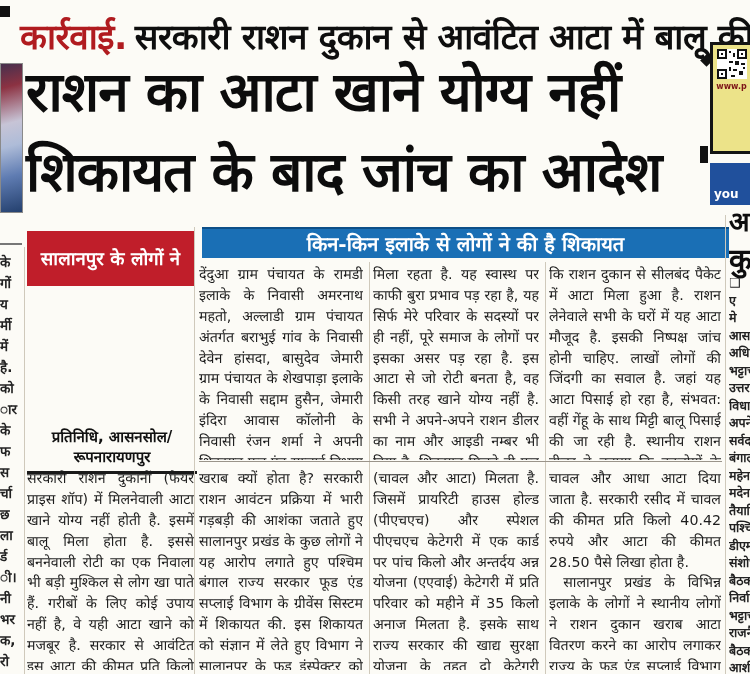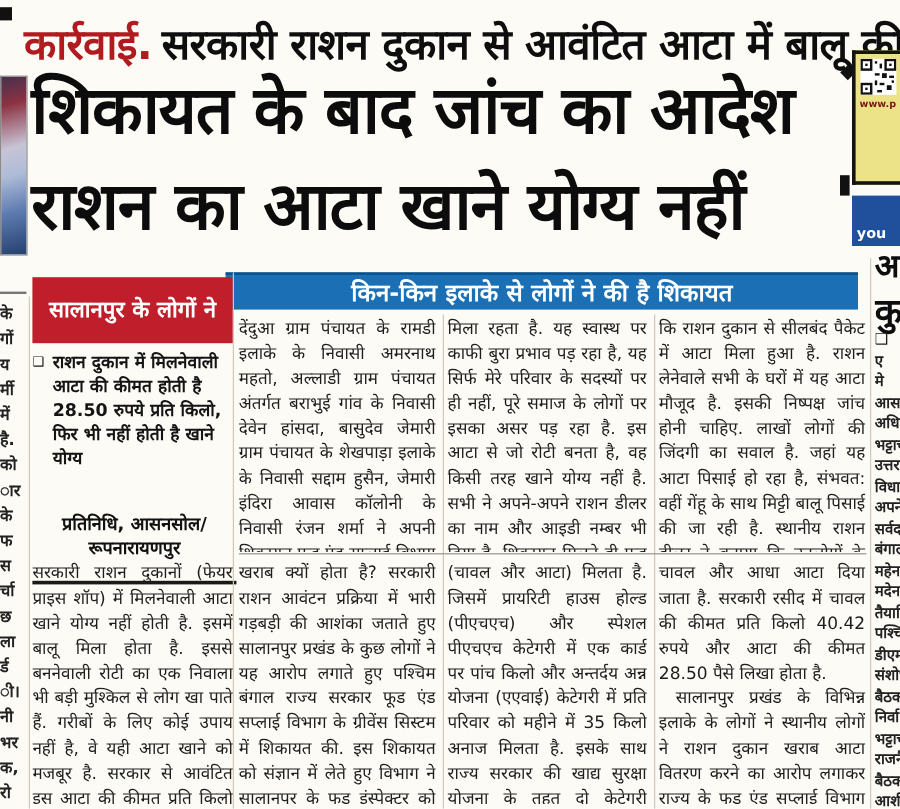--- a/index.html
+++ b/index.html
@@ -46,39 +46,39 @@
   .yt-box{
     left:710px;top:163px;width:59px;height:42px;background:#20509c;
     display:flex;align-items:flex-end;justify-content:flex-start;
     color:#fff;font-size:12px;font-weight:800;padding:0 0 4px 4px;box-sizing:border-box;
   }
   .diamond-mark{left:702px;top:56px;width:9px;height:9px;background:#111;transform:rotate(45deg);}
   .bar-mark{left:700px;top:146px;width:8px;height:17px;background:#111;}
 
   
   .section-bar{
-    left:188px;top:227px;width:527px;height:31px;background:#1a6fb5;border-top:2px solid #0d4f88;
+    left:202px;top:227px;width:527px;height:31px;background:#1a6fb5;border-top:2px solid #0d4f88;
     box-sizing:border-box;display:flex;align-items:center;justify-content:center;
     color:#fff;font-size:20px;font-weight:800;
   }
 
   
   .red-box{
     left:27px;top:231px;width:167px;height:55px;background:#c01e2a;
     display:flex;flex-direction:column;align-items:center;justify-content:center;
     color:#fff;font-size:18.5px;font-weight:800;line-height:25px;text-align:center;
   }
   .bullets{left:27px;top:293px;width:170px;}
   .bullet{display:flex;gap:7px;font-size:14.5px;font-weight:700;line-height:20px;color:#141414;margin-bottom:9px;}
   .bullet .sq{flex:0 0 auto;margin-top:2px;font-size:11px;line-height:14px;}
   .bullet .sq::before{content:"❑";}
   .byline{
     left:27px;top:426px;width:170px;text-align:center;
     font-size:15px;font-weight:800;color:#111;
-    border-bottom:3px solid #1a1a1a;padding-bottom:18px;
+    border-bottom:3px solid #1a1a1a;padding-bottom:5px;
   }
 
   
   .col{
     font-size:14.2px;line-height:1.47;text-align:justify;color:#1d1d1d;overflow:hidden;
   }
   .col-top{top:264px;height:196px;}
   .col-bottom{top:468px;height:202px;white-space:pre-line;}
   .c1{left:199px;width:164px;}
   .c2{left:373px;width:166px;}
@@ -127,22 +127,22 @@
 नी
 भर
 क,
 रो</div>
 
 <div class="abs kicker">
   <span class="k-label">कार्रवाई.</span><span>सरकारी राशन दुकान से आवंटित आटा में बालू की मिलावट</span>
 </div>
 
 <div class="abs headline">
+  <div>राशन का आटा खाने योग्य नहीं</div>
   <div>शिकायत के बाद जांच का आदेश</div>
-  <div>राशन का आटा खाने योग्य नहीं</div>
 </div>
 
 <div class="abs diamond-mark"></div>
 <div class="abs bar-mark"></div>
 <div class="abs qr-box">
   <svg width="30" height="30" viewBox="0 0 15 15">
     <rect x="0" y="0" width="5" height="5" fill="#111"></rect>
       <rect x="1" y="1" width="3" height="3" fill="#fff"></rect>
       <rect x="2" y="2" width="1" height="1" fill="#111"></rect>
     <rect x="10" y="0" width="5" height="5" fill="#111"></rect>
@@ -196,24 +196,20 @@
 
 <div class="abs section-bar">
   <span>किन-किन इलाके से लोगों ने की है शिकायत</span>
 </div>
 
 <div class="abs red-box">
   <div>सालानपुर के लोगों ने</div>
 </div>
 
 <div class="abs bullets">
-  <div class="bullet">
-    <span class="sq"></span>
-    <span>राशन दुकान में मिलनेवाली आटा की कीमत होती है 28.50 रुपये प्रति किलो, फिर भी नहीं होती है खाने योग्य</span>
-  </div>
 </div>
 
 <div class="abs byline">प्रतिनिधि, आसनसोल/रूपनारायणपुर</div>
 
 <div class="abs col col-top c1">देंदुआ ग्राम पंचायत के रामडी इलाके के निवासी अमरनाथ महतो, अल्लाडी ग्राम पंचायत अंतर्गत बराभुई गांव के निवासी देवेन हांसदा, बासुदेव जेमारी ग्राम पंचायत के शेखपाड़ा इलाके के निवासी सद्दाम हुसैन, जेमारी इंदिरा आवास कॉलोनी के निवासी रंजन शर्मा ने अपनी शिकायत फूड एंड सप्लाई विभाग में भेजी है. इनलोगों कहा कि प्रधानमंत्री गरीब कल्याण योजना के तहत राशन दुकानों से जो आटा मिल रहा है, उसमें बालू</div>
 <div class="abs col col-top c2">मिला रहता है. यह स्वास्थ पर काफी बुरा प्रभाव पड़ रहा है, यह सिर्फ मेरे परिवार के सदस्यों पर ही नहीं, पूरे समाज के लोगों पर इसका असर पड़ रहा है. इस आटा से जो रोटी बनता है, वह किसी तरह खाने योग्य नहीं है. सभी ने अपने-अपने राशन डीलर का नाम और आइडी नम्बर भी दिया है. शिकायत मिलते ही फूड एंड सप्लाई विभाग ने मामले को संज्ञान में लिया और जांच का आदेश दिया है. शिकायतकर्ता अमरनाथ ने कहा</div>
 <div class="abs col col-top c3">कि राशन दुकान से सीलबंद पैकेट में आटा मिला हुआ है. राशन लेनेवाले सभी के घरों में यह आटा मौजूद है. इसकी निष्पक्ष जांच होनी चाहिए. लाखों लोगों की जिंदगी का सवाल है. जहां यह आटा पिसाई हो रहा है, संभवत: वहीं गेंहू के साथ मिट्टी बालू पिसाई की जा रही है. स्थानीय राशन डीलर ने बताया कि उनलोगों के पास जैसा सप्लाई आता है, वे लोग वैसा ही वितरण करते हैं. आटा पैकेट में आता है.</div>
 
 <div class="abs vrule v1"></div>
 <div class="abs vrule v2"></div>

